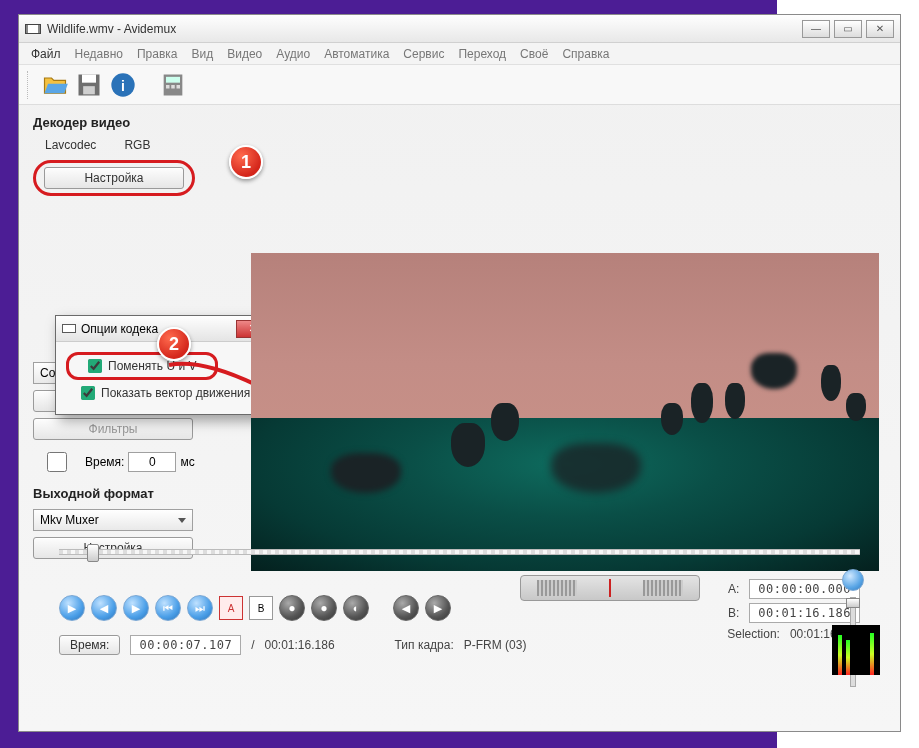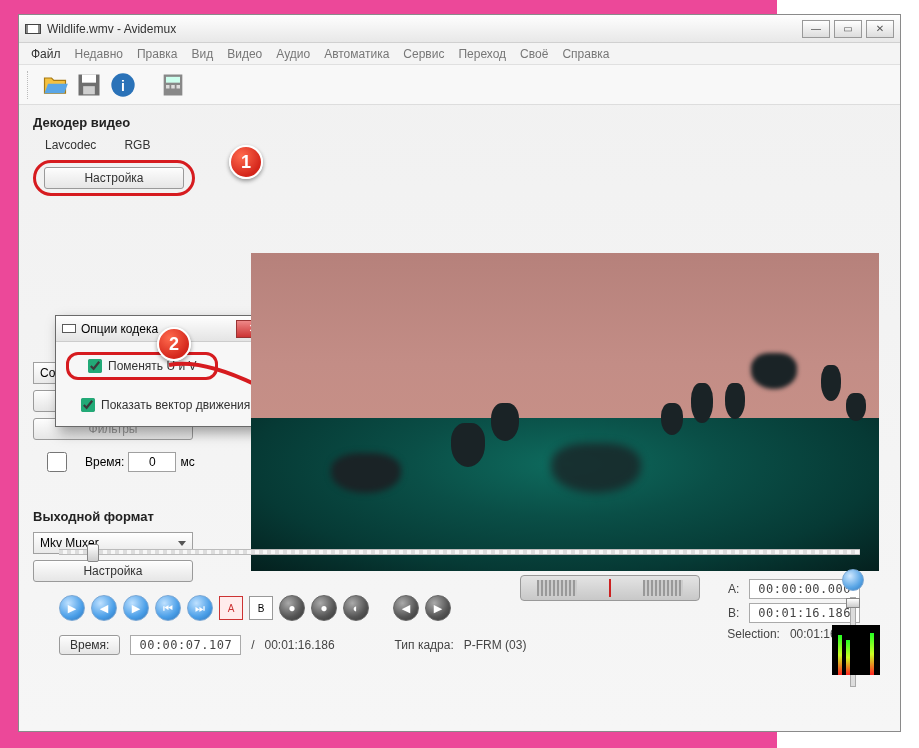--- a/index.html
+++ b/index.html
@@ -1,17 +1,17 @@
 <!DOCTYPE html>
 <html><head>
 <meta charset="utf-8">
 <style>
 * { box-sizing: border-box; margin: 0; padding: 0; font-family: "Segoe UI", Tahoma, sans-serif; font-size: 12px; }
 body { background: #fff; }
-.outer { width: 777px; height: 748px; background: #ec4899; position: relative; padding: 14px 18px; }
+.outer { width: 777px; height: 748px; background: #4c1d95; position: relative; padding: 14px 18px; }
 .window { width: 883px; height: 718px; border: 1px solid #8a8a8a; background: linear-gradient(#fdfdfd,#f1f1f1 40px,#f6f6f6); position: relative; }
 .titlebar { height: 28px; display: flex; align-items: center; padding: 0 6px; background: linear-gradient(#fefefe,#e8e8e8); border-bottom: 1px solid #d0d0d0; }
 .titlebar .app-icon { width: 16px; height: 12px; margin-right: 6px; display: inline-block; }
 .titlebar .title { flex: 1; font-size: 12px; color: #333; }
 .win-btns { display: flex; gap: 4px; }
 .win-btn { width: 28px; height: 18px; border: 1px solid #999; background: linear-gradient(#fff,#ddd); display: flex; align-items: center; justify-content: center; font-size: 10px; color: #555; }
 .menubar { height: 22px; display: flex; align-items: center; gap: 2px; padding: 0 6px; background: #f4f4f4; border-bottom: 1px solid #e0e0e0; }
 .menubar span { padding: 2px 6px; color: #777; cursor: default; }
 .menubar span.active { color: #333; }
 .toolbar { height: 40px; display: flex; align-items: center; gap: 6px; padding: 0 8px; border-bottom: 1px solid #ddd; background: #f8f8f8; }
@@ -157,21 +157,21 @@
         </div>
         <div class="panel-row"><button class="btn disabled" style="width:160px">Настройка</button></div>
         <div class="panel-row"><button class="btn disabled" style="width:160px">Фильтры</button></div>
         <div class="panel-row spin">
           <input type="checkbox" style="">
           <span>Время:</span>
           <input type="text" value="0" style="">
           <span>мс</span>
         </div>
 
-        <div class="section-title" style="margin-top:31px">Выходной формат</div>
+        <div class="section-title" style="margin-top:8px">Выходной формат</div>
         <div class="panel-row">
           <div class="select">
             <span>Mkv Muxer</span>
             <span class="caret"></span>
           </div>
         </div>
         <div class="panel-row"><button class="btn" style="width:160px">Настройка</button></div>
       </div>
 
       <div class="dialog">
@@ -185,21 +185,21 @@
           <span>Опции кодека</span>
           <div class="dlg-close">✕</div>
         </div>
         <div class="dlg-body">
           <span class="red-inline">
             <label class="chk-row">
               <input type="checkbox" checked="" style="">
               <span>Поменять U и V</span>
             </label>
           </span>
-          <label class="chk-row" style="margin-top:16px">
+          <label class="chk-row" style="margin-top:4px">
             <input type="checkbox" checked="" style="">
             <span>Показать вектор движения</span>
           </label>
         </div>
       </div>
 
       <div class="badge" style="left:210px; top:40px">1</div>
       <div class="badge" style="left:138px; top:222px">2</div>
 
       <svg class="arrow-svg" viewBox="0 0 240 140">

